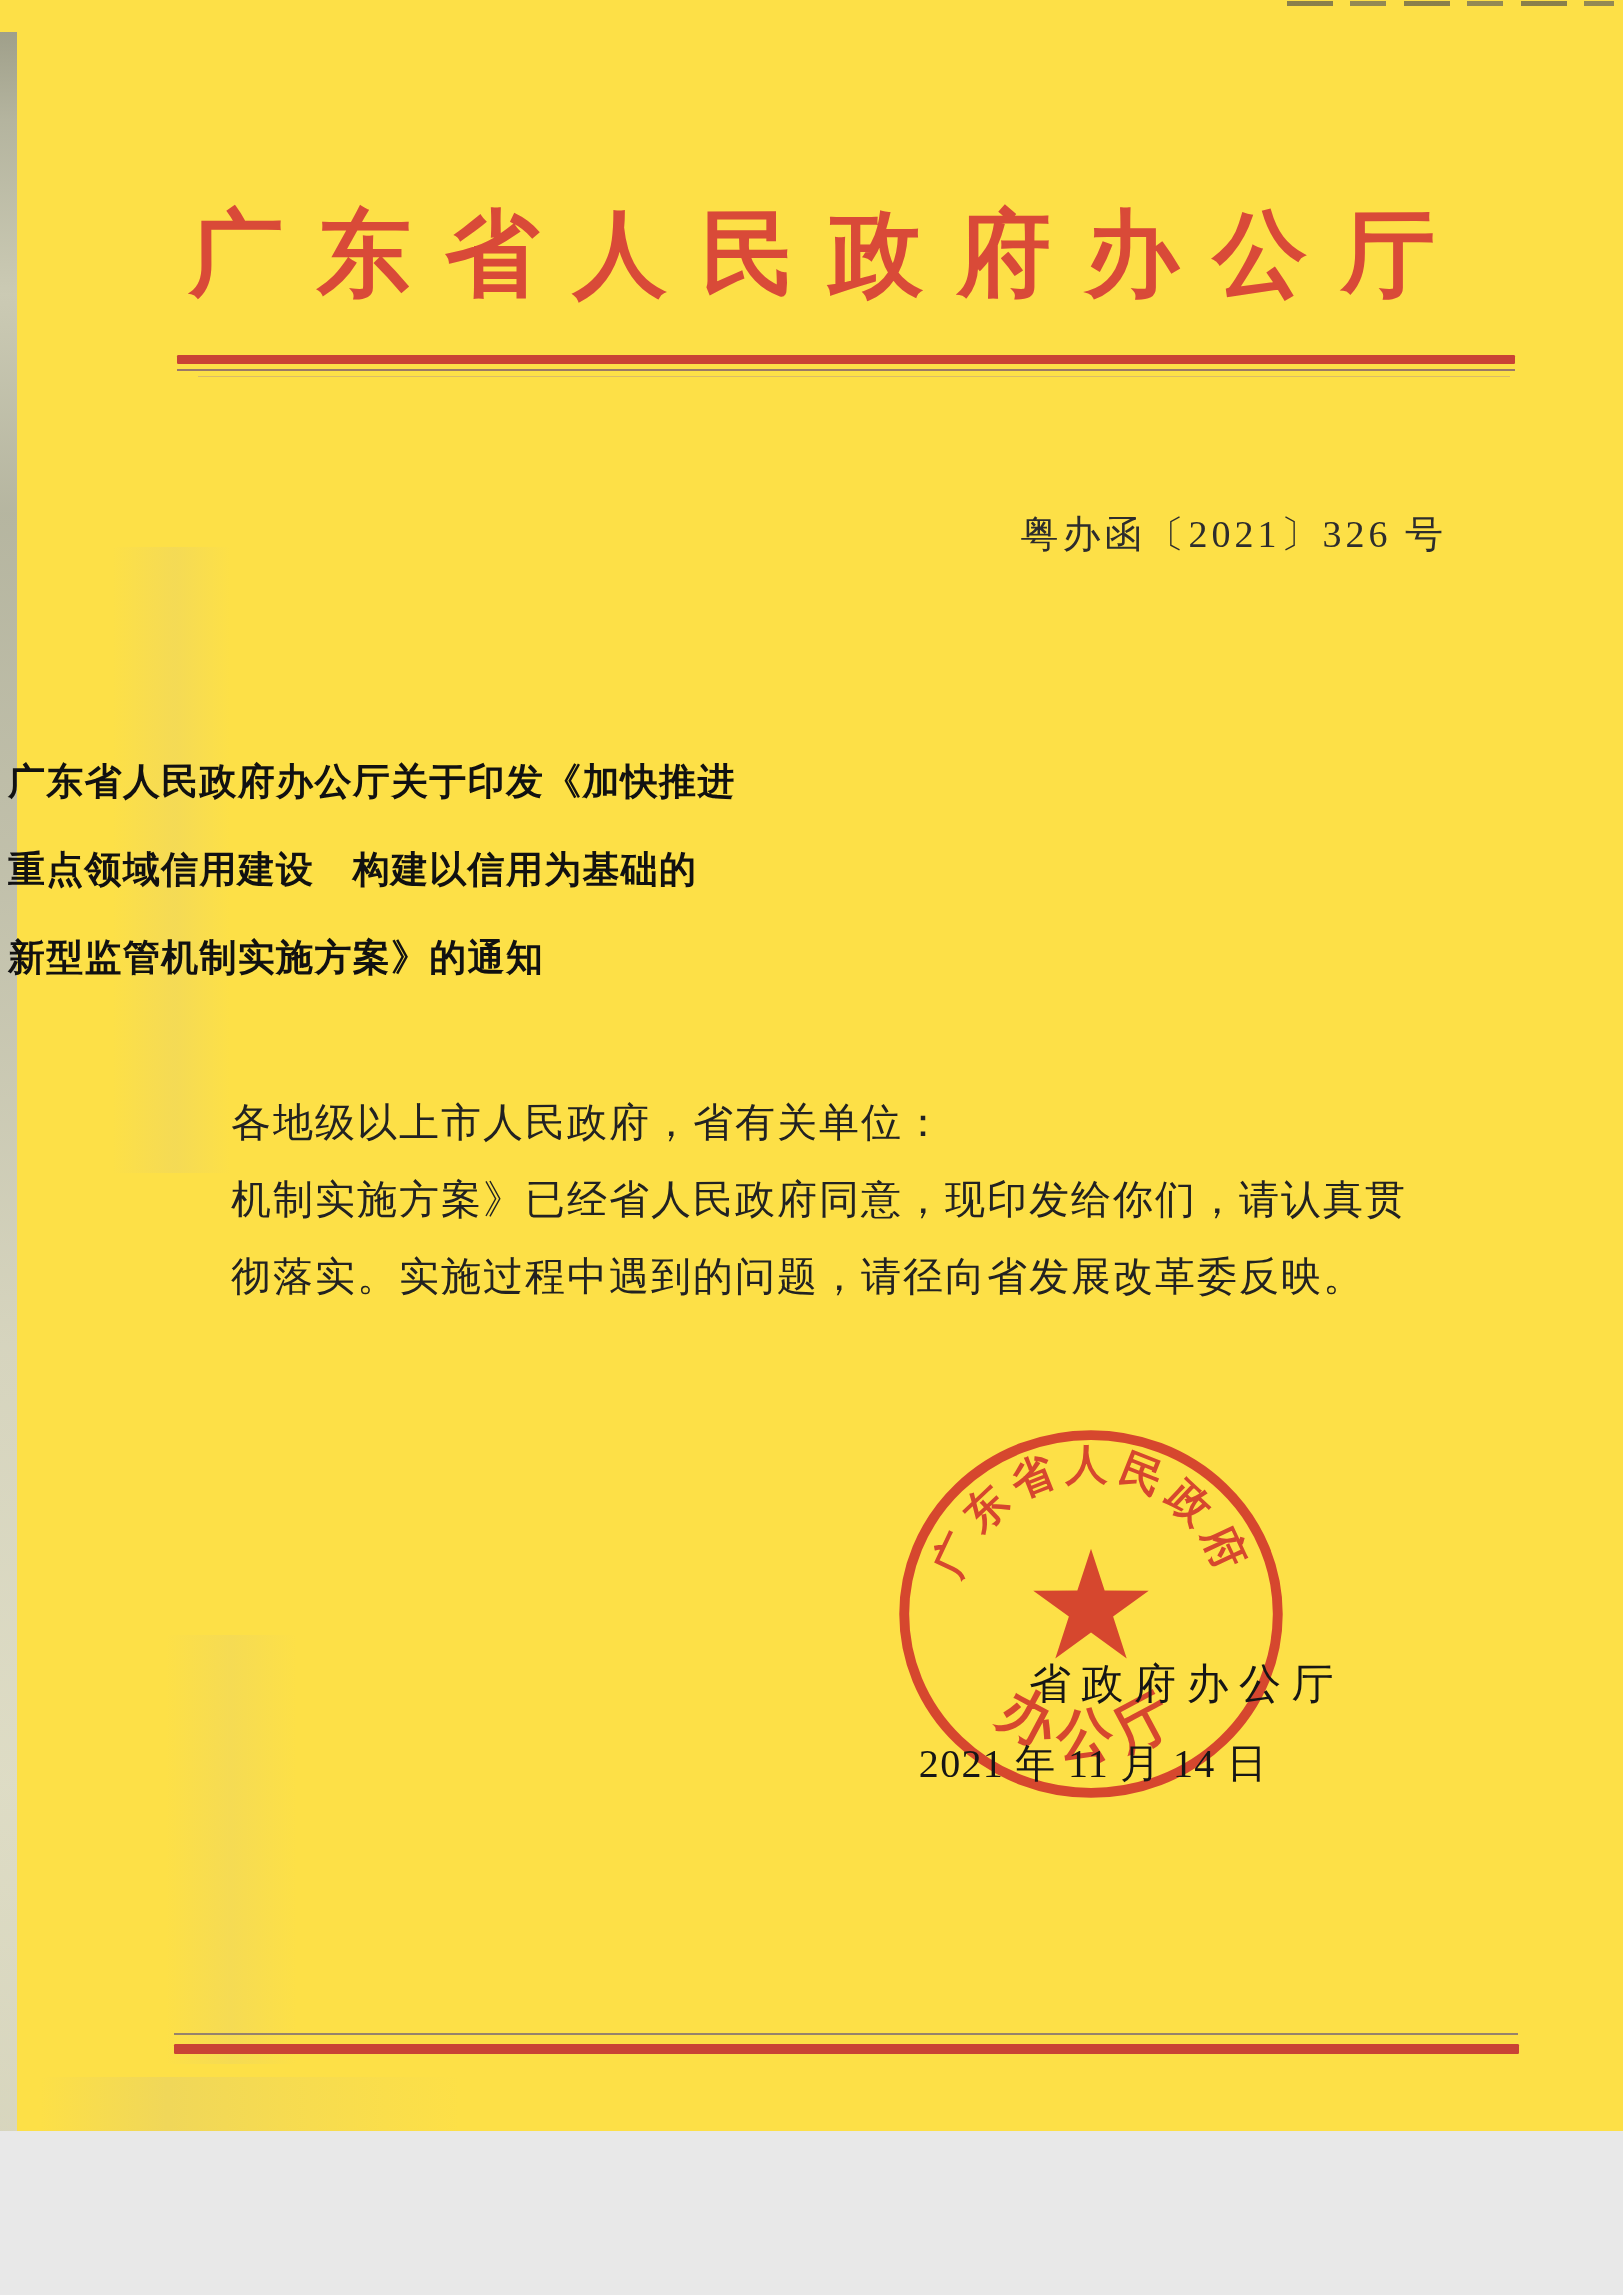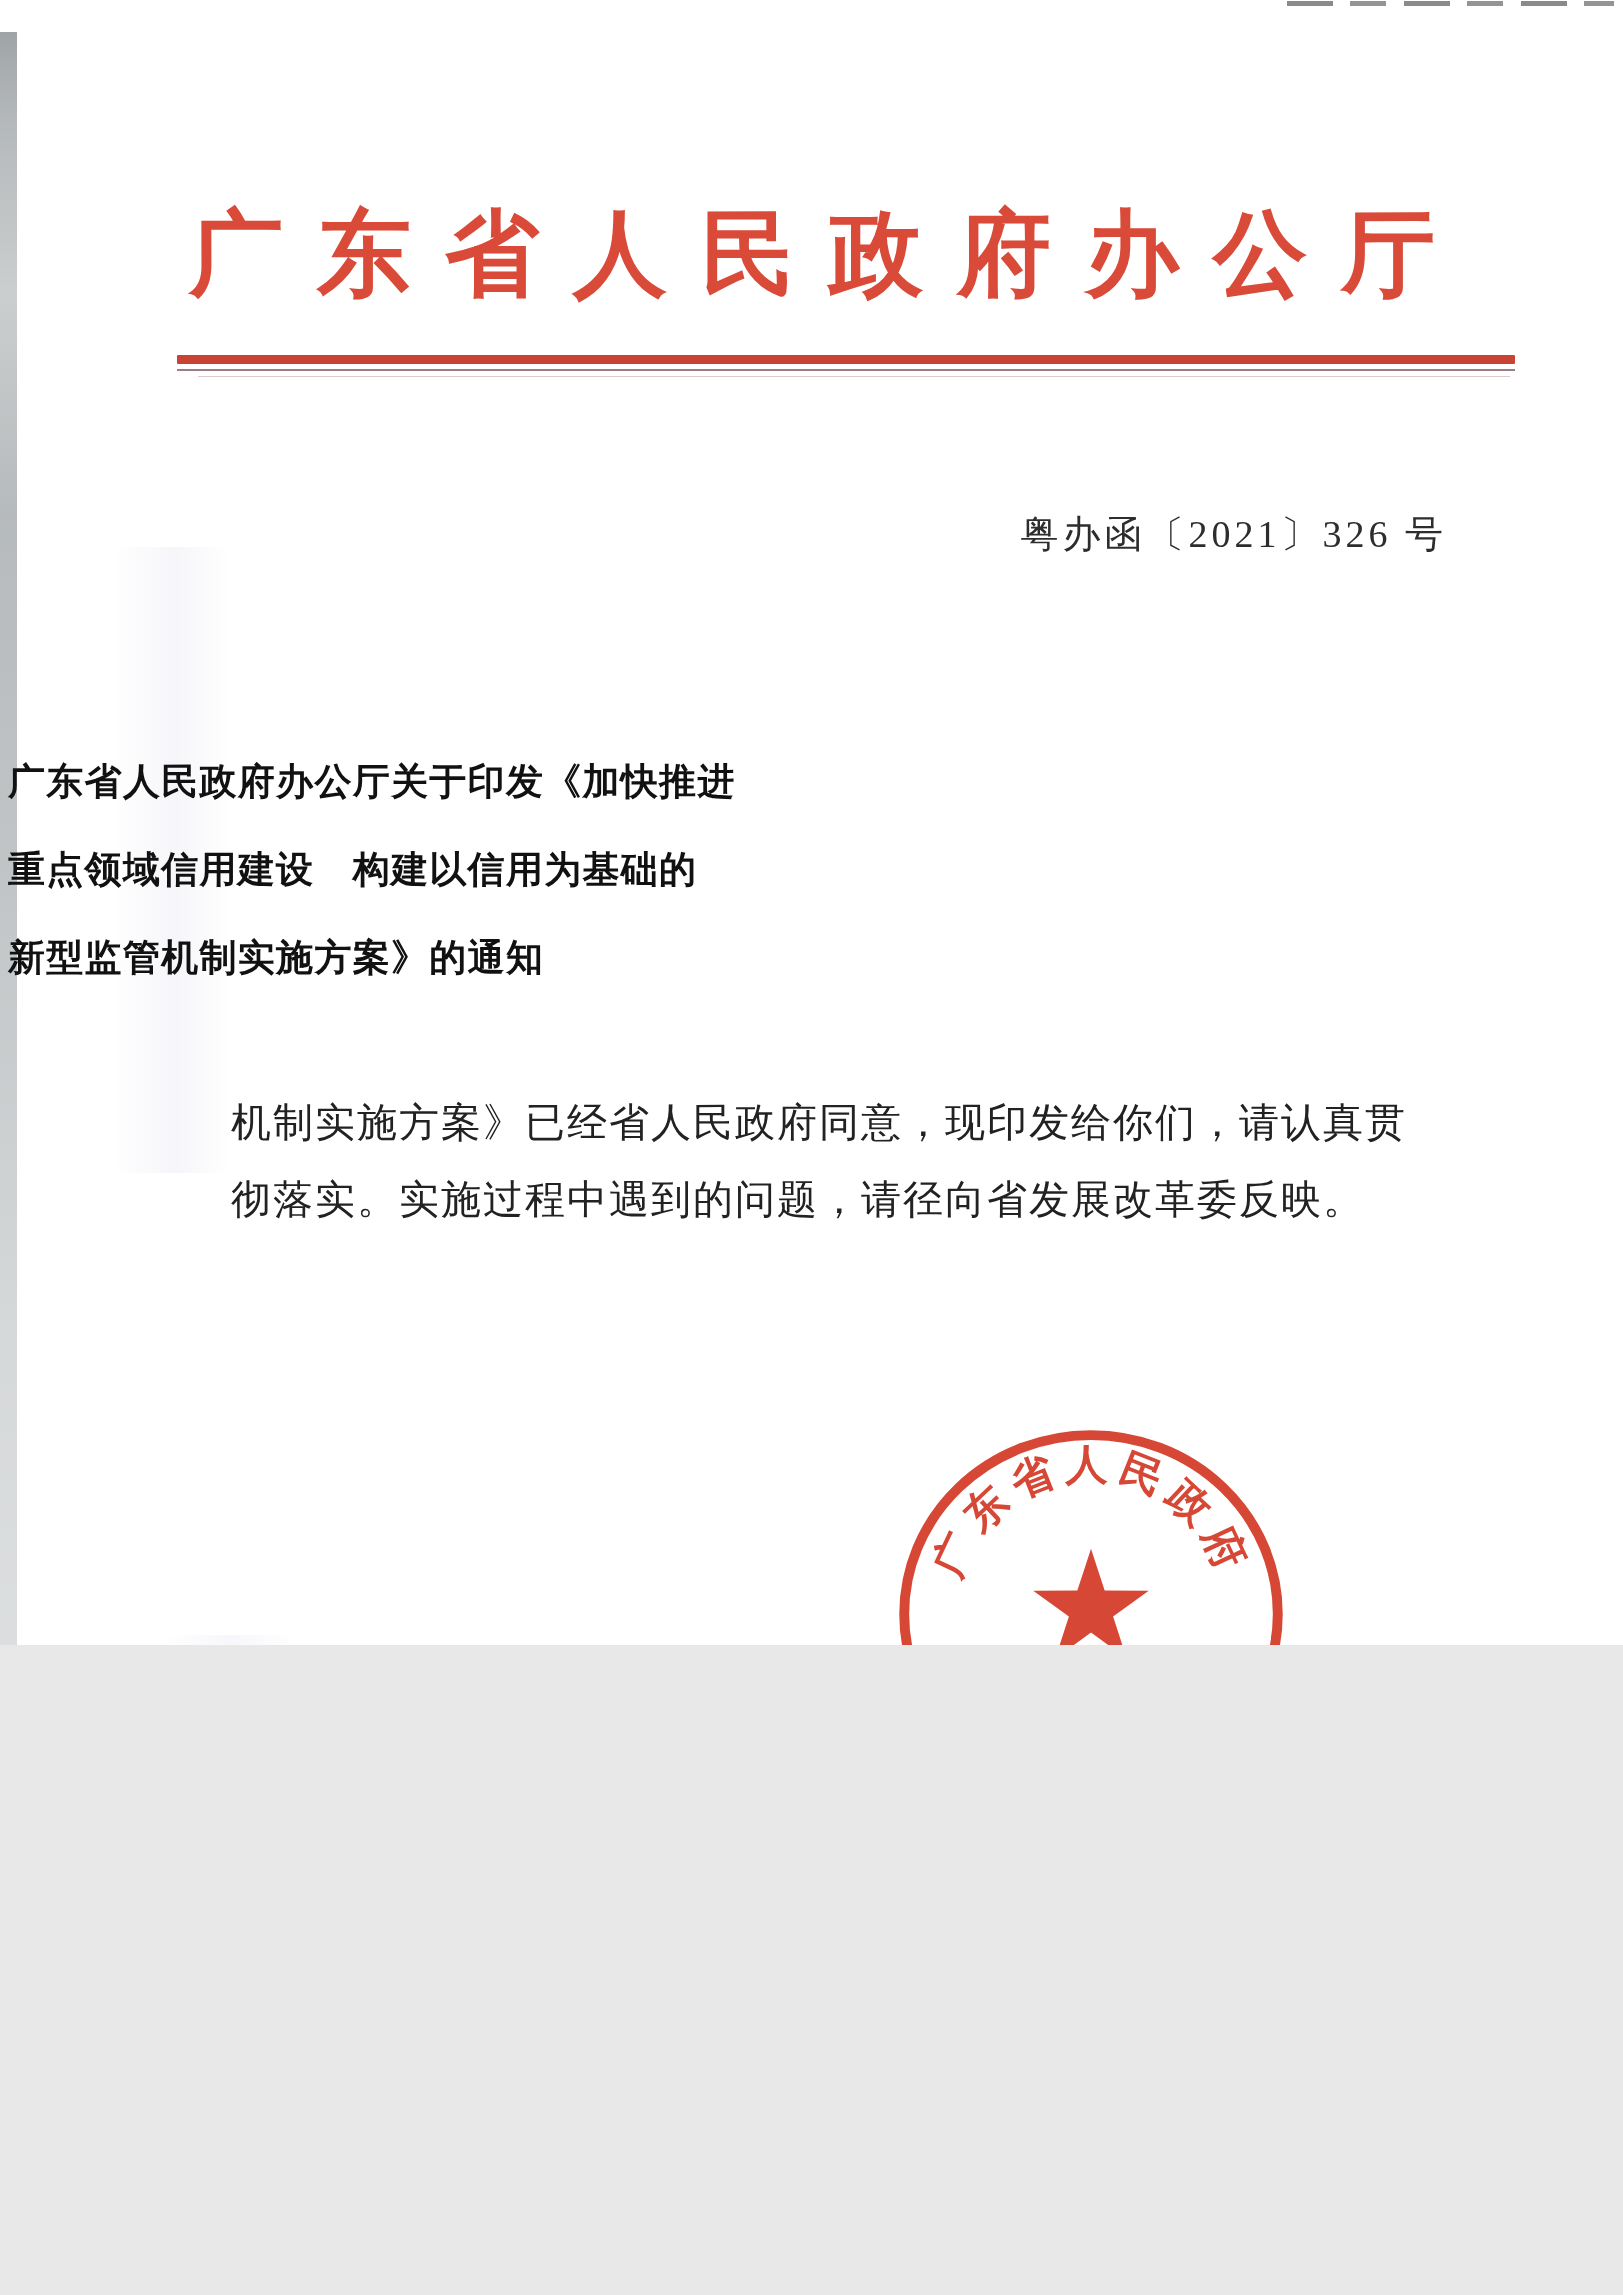--- a/index.html
+++ b/index.html
@@ -1,19 +1,19 @@
 <!DOCTYPE html>
 <html style="font-size:10.5px"><head>
 <meta charset="utf-8">
 <style>
   html,body{margin:0;padding:0;background:#e8e8e8;}
   .page{
     position:relative;
-    width:1624px;height:1645px;
-    background:#ffffff;
+    width:1624px;height:2131px;
+    background:#fde047;
     overflow:hidden;
     font-family:"Liberation Serif","DejaVu Serif",serif;
   }
   
   .left-edge-strip{
     position:absolute;left:0;top:32px;width:17px;height:2189px;
     background:linear-gradient(180deg,
       #8f9496 0%, #a7acae 4%, #c2c6c7 12%, #a9aeb0 22%,
       #b6babc 38%, #cfd2d3 60%, #d8dbdb 80%, #cfd2d1 100%);
     opacity:.85;
@@ -105,20 +105,21 @@
 
   <div class="doc-number">粤办函〔2021〕326 号</div>
 
   <div class="title-block">
     <div>广东省人民政府办公厅关于印发《加快推进</div>
     <div>重点领域信用建设　构建以信用为基础的</div>
     <div>新型监管机制实施方案》的通知</div>
   </div>
 
   <div class="body-block">
+    <div class="body-line">各地级以上市人民政府，省有关单位：</div>
     <div class="body-line">机制实施方案》已经省人民政府同意，现印发给你们，请认真贯</div>
     <div class="body-line">彻落实。实施过程中遇到的问题，请径向省发展改革委反映。</div>
   </div>
 
   <svg class="seal" viewBox="0 0 600 600" xmlns="http://www.w3.org/2000/svg">
     <defs>
       <path id="sealArcTop" d="M 106 237 A 204 204 0 0 1 494 237" fill="none"></path>
       <path id="sealArcBottom" d="M 169.5 467.1 A 212 212 0 0 0 430.5 467.1" fill="none"></path>
     </defs>
     <ellipse cx="300" cy="300" rx="283" ry="271" fill="none" stroke="#d5412d" stroke-width="15"></ellipse>

